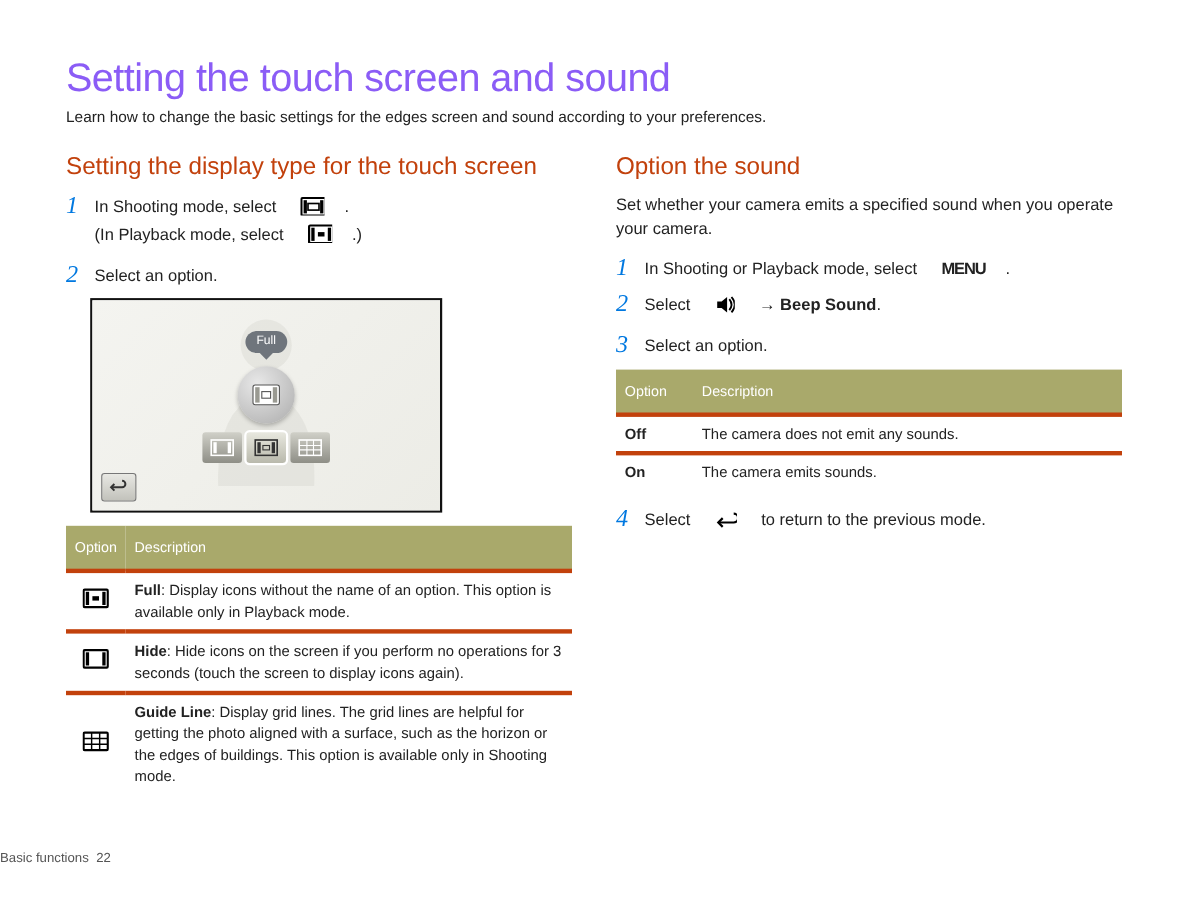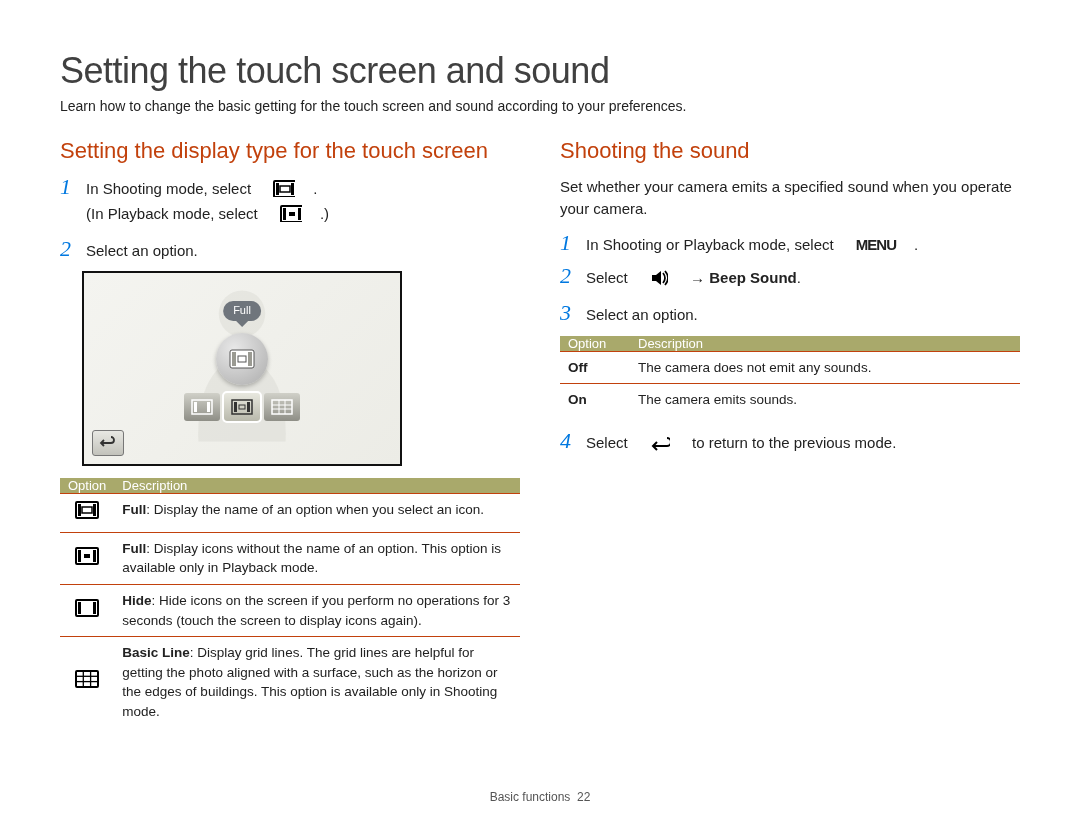--- a/index.html
+++ b/index.html
@@ -9,21 +9,21 @@
     color: #222;
     width: 1080px;
     height: 815px;
     padding: 50px 60px 20px 60px;
     background: #fff;
     position: relative;
   }
   .page-title {
     font-size: 36px;
     font-weight: normal;
-    color: #404040;
+    color: #8b5cf6;
     font-family: Arial, Helvetica, sans-serif;
     letter-spacing: -0.5px;
     margin-bottom: 6px;
     font-stretch: condensed;
   }
   .page-title { font-family: "Arial Narrow", Arial, sans-serif; }
   .intro {
     font-size: 14px;
     color: #222;
     margin-bottom: 24px;
@@ -63,27 +63,27 @@
     border-collapse: collapse;
     width: 100%;
     font-size: 13.5px;
     margin-top: 8px;
   }
   table.opt-table th {
     background: #a9a96b;
     color: #fff;
     font-weight: normal;
     text-align: left;
-    padding: 0 8px;
+    padding: 12px 8px;
     font-size: 13px;
     border: none;
   }
   table.opt-table td {
     padding: 6px 8px;
-    border-top: 1px solid #c2410c;
+    border-top: 4px solid #c2410c;
     vertical-align: top;
     line-height: 1.45;
   }
   table.opt-table td.icon-cell {
     width: 48px;
     text-align: center;
     vertical-align: middle;
   }
   table.opt-table .opt-name { font-weight: bold; }
 
@@ -169,23 +169,23 @@
     background: linear-gradient(#e8e8e3,#c2c2bb);
     border-radius:3px;
     display:flex; align-items:center; justify-content:center;
   }
 
   
   .svg-icon { display:inline-block; }
 
   .footer {
     position:absolute;
-    bottom: 11px;
+    bottom: 28px;
     left:0; right:0;
-    text-align:center;
+    text-align:left;
     font-size:12px;
     color:#555;
   }
 </style>
 </head>
 <body>
 
 <svg width="0" height="0" style="position:absolute">
   <defs>
     <g id="ico-full">
@@ -221,21 +221,21 @@
         <path d="M4 11 h13 a4 4 0 0 0 0 -8" fill="none" stroke="#000" stroke-width="2"></path>
         <path d="M7 7 l-4 4 l4 4" fill="none" stroke="#000" stroke-width="2"></path>
       </g>
     <g id="ico-back-arrow">
         <path d="M5 10 h12 M5 10 l5 -5 M5 10 l5 5" fill="none" stroke="#333" stroke-width="2"></path>
       </g>
   </defs>
 </svg>
 
 <h1 class="page-title">Setting the touch screen and sound</h1>
-<p class="intro">Learn how to change the basic getting for the touch screen and sound according to your preferences.</p>
+<p class="intro">Learn how to change the basic settings for the edges screen and sound according to your preferences.</p>
 
 <div class="columns">
 
   <div class="col">
     <h2 class="section-title">Setting the display type for the touch screen</h2>
 
     <div class="step">
       <div class="step-num">1</div>
       <div class="step-body">
         <span>In Shooting mode, select </span>
@@ -307,48 +307,42 @@
     <table class="opt-table">
       <thead>
         <tr>
           <th>Option</th>
           <th>Description</th>
         </tr>
       </thead>
       <tbody>
         <tr>
           <td class="icon-cell"><span class="svg-icon"><svg width="24" height="20">
-                  <use href="#ico-full"></use>
-                </svg></span></td>
-          <td><span class="opt-name">Full</span><span>: Display the name of an option when you select an icon.</span></td>
-        </tr>
-        <tr>
-          <td class="icon-cell"><span class="svg-icon"><svg width="24" height="20">
                   <use href="#ico-basic"></use>
                 </svg></span></td>
           <td><span class="opt-name">Full</span><span>: Display icons without the name of an option. This option is available only in Playback mode.</span></td>
         </tr>
         <tr>
           <td class="icon-cell"><span class="svg-icon"><svg width="24" height="20">
                   <use href="#ico-hide"></use>
                 </svg></span></td>
           <td><span class="opt-name">Hide</span><span>: Hide icons on the screen if you perform no operations for 3 seconds (touch the screen to display icons again).</span></td>
         </tr>
         <tr>
           <td class="icon-cell"><span class="svg-icon"><svg width="24" height="20">
                   <use href="#ico-grid"></use>
                 </svg></span></td>
-          <td><span class="opt-name">Basic Line</span><span>: Display grid lines. The grid lines are helpful for getting the photo aligned with a surface, such as the horizon or the edges of buildings. This option is available only in Shooting mode.</span></td>
+          <td><span class="opt-name">Guide Line</span><span>: Display grid lines. The grid lines are helpful for getting the photo aligned with a surface, such as the horizon or the edges of buildings. This option is available only in Shooting mode.</span></td>
         </tr>
       </tbody>
     </table>
   </div>
 
   <div class="col">
-    <h2 class="section-title">Shooting the sound</h2>
+    <h2 class="section-title">Option the sound</h2>
     <p class="para">Set whether your camera emits a specified sound when you operate your camera.</p>
 
     <div class="step">
       <div class="step-num">1</div>
       <div class="step-body">
         <span>In Shooting or Playback mode, select </span>
         <span class="inline-icon" style="font-family:Arial;font-weight:bold;letter-spacing:-1px;vertical-align:0;">MENU</span>.
       </div>
     </div>
 

